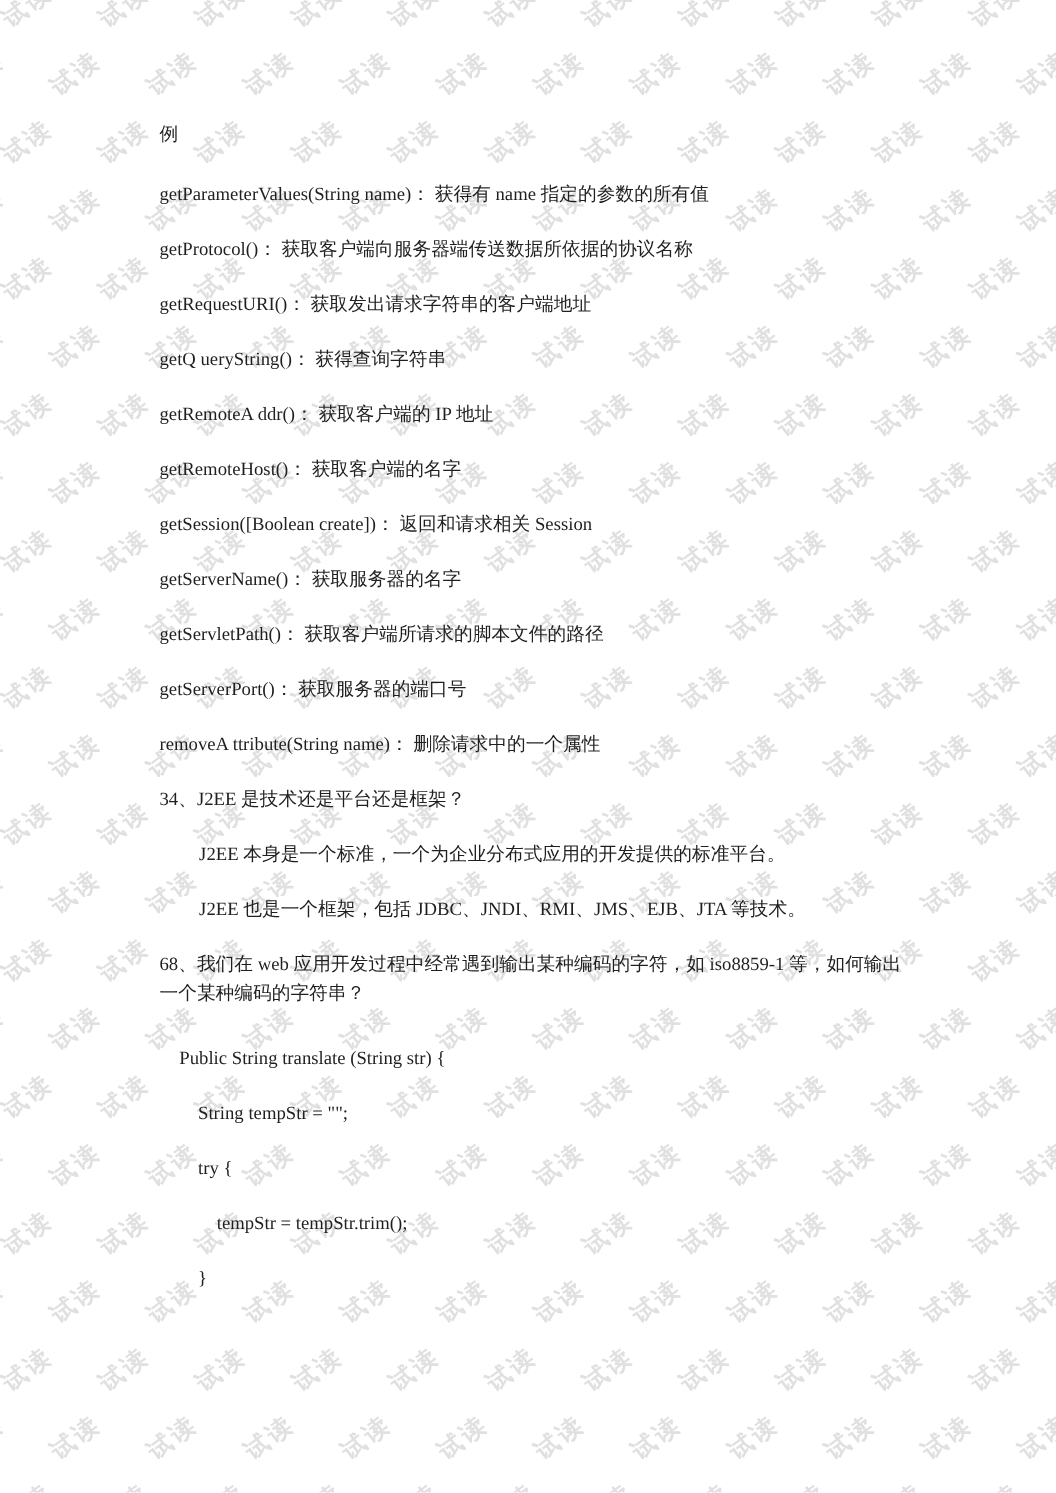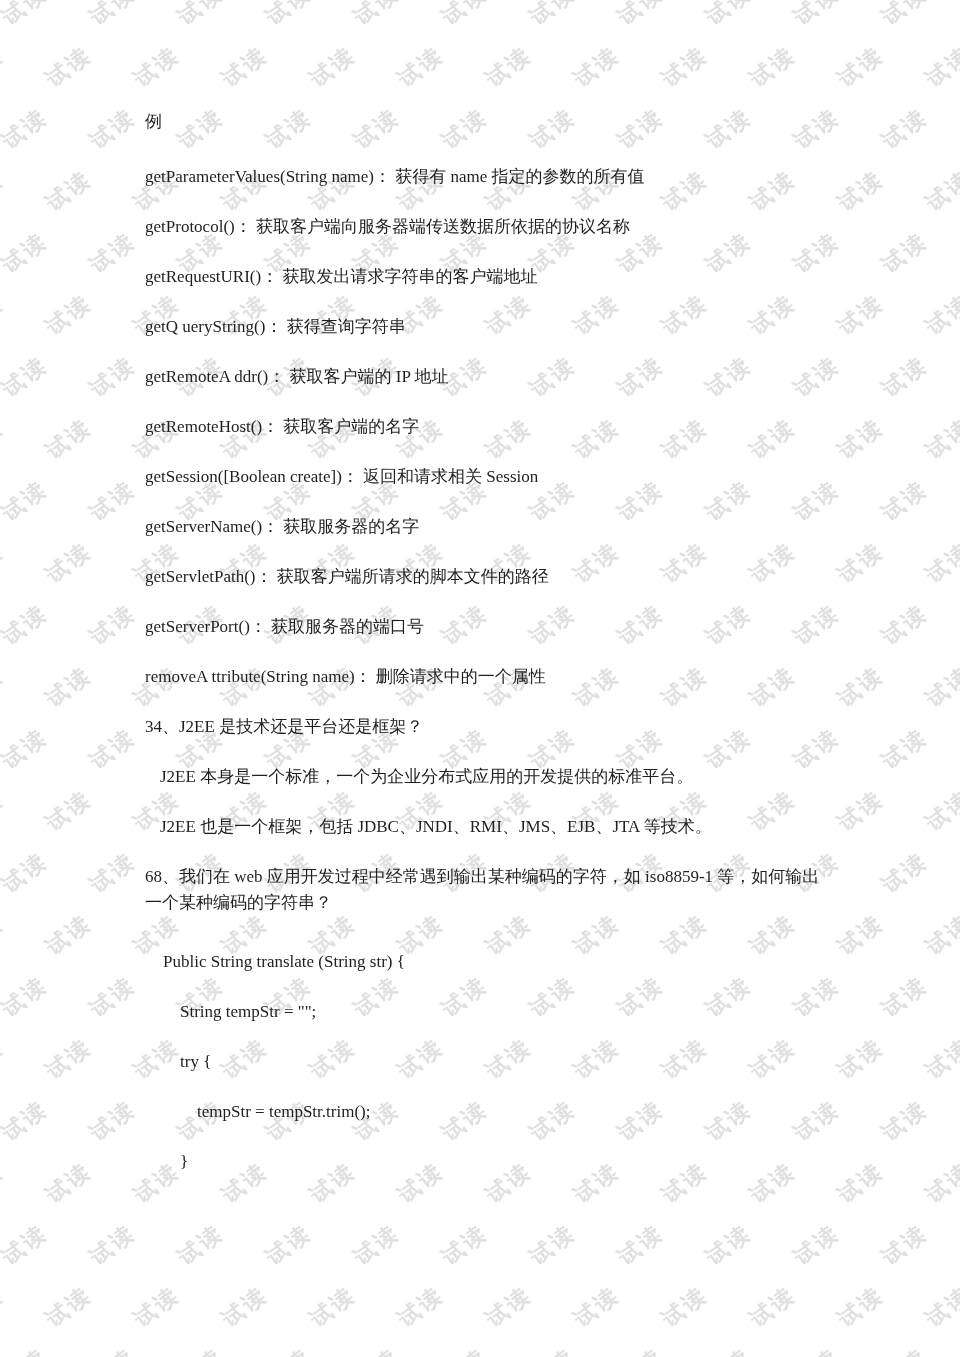--- a/index.html
+++ b/index.html
@@ -32,21 +32,21 @@
     z-index: 2;
     padding: 109px 80px 0 145px;
     font-size: 17px;
   }
   .line {
     margin: 0 0 24px 0;
     line-height: 26px;
     white-space: nowrap;
   }
   .first { margin-bottom: 29px; }
-  .indent-a { margin-left: 15px; }   
+  .indent-a { margin-left: 36px; }   
   .ind1 { margin-left: 18px; }       
   .ind2 { margin-left: 35px; }       
   .ind3 { margin-left: 52px; }       
   .q68 { margin-bottom: 33px; }
   .q68 .block { display: block; }
 </style>
 </head>
 <body>
 
 <div class="page">

